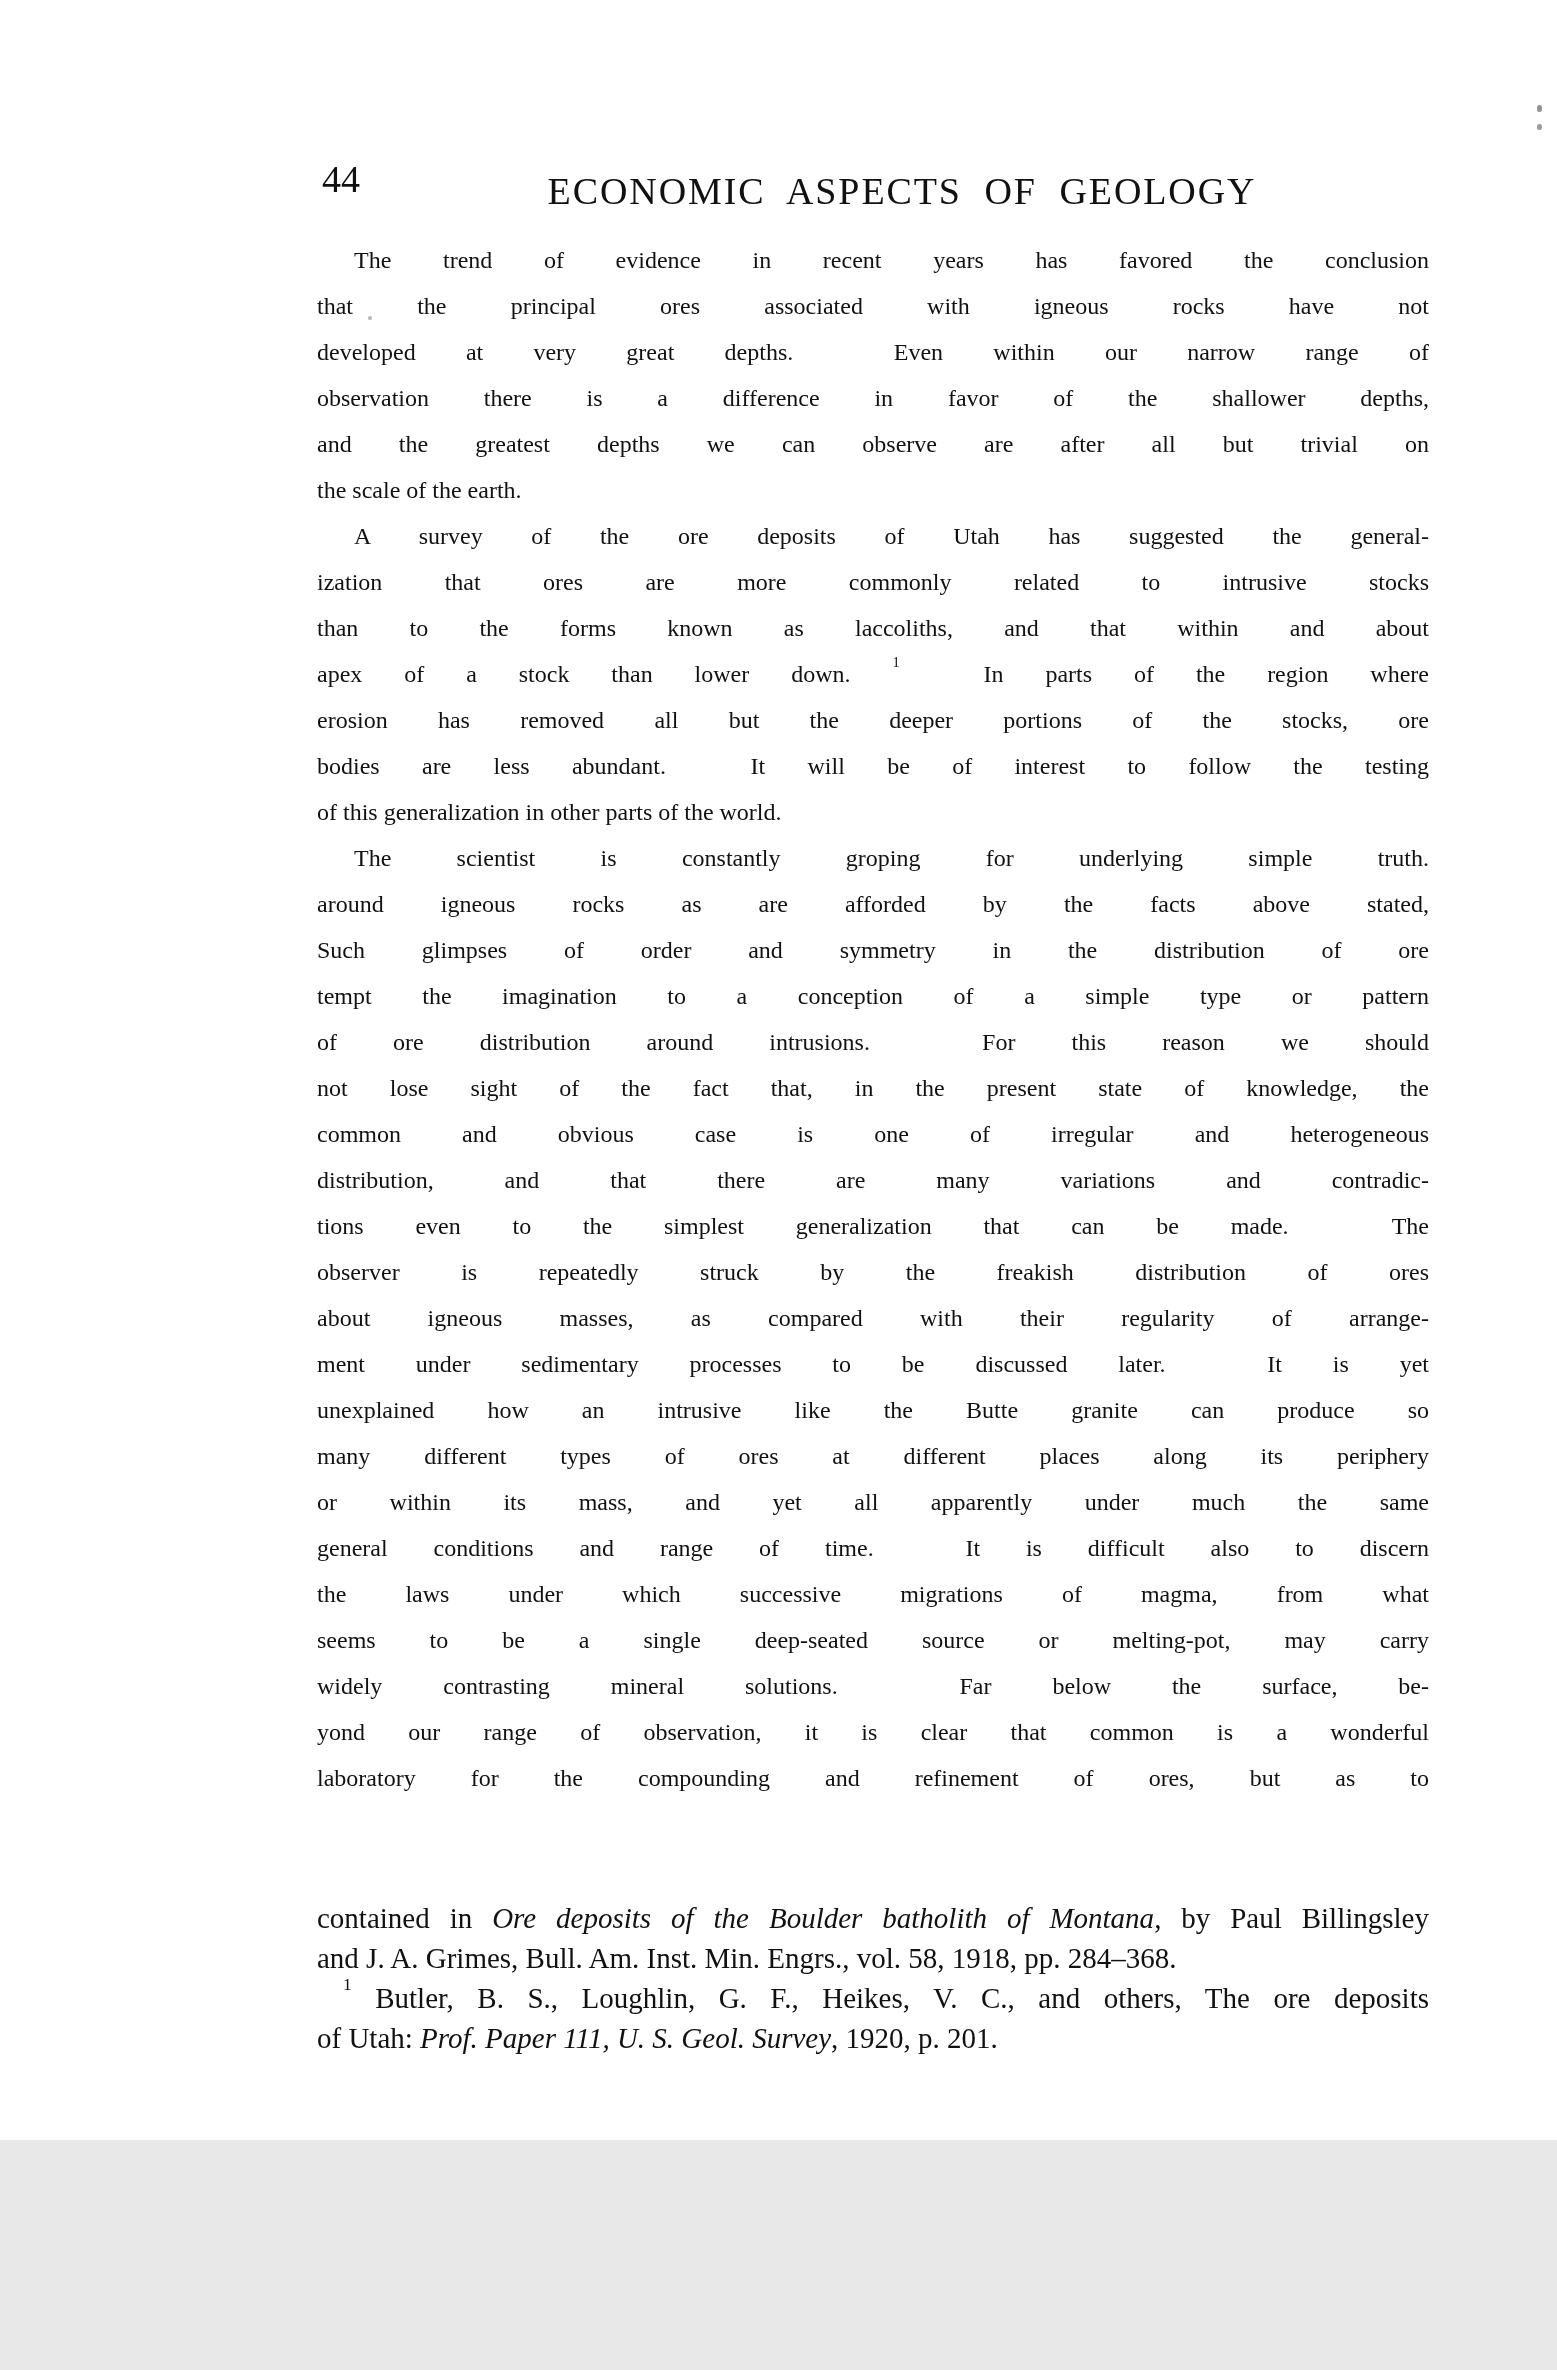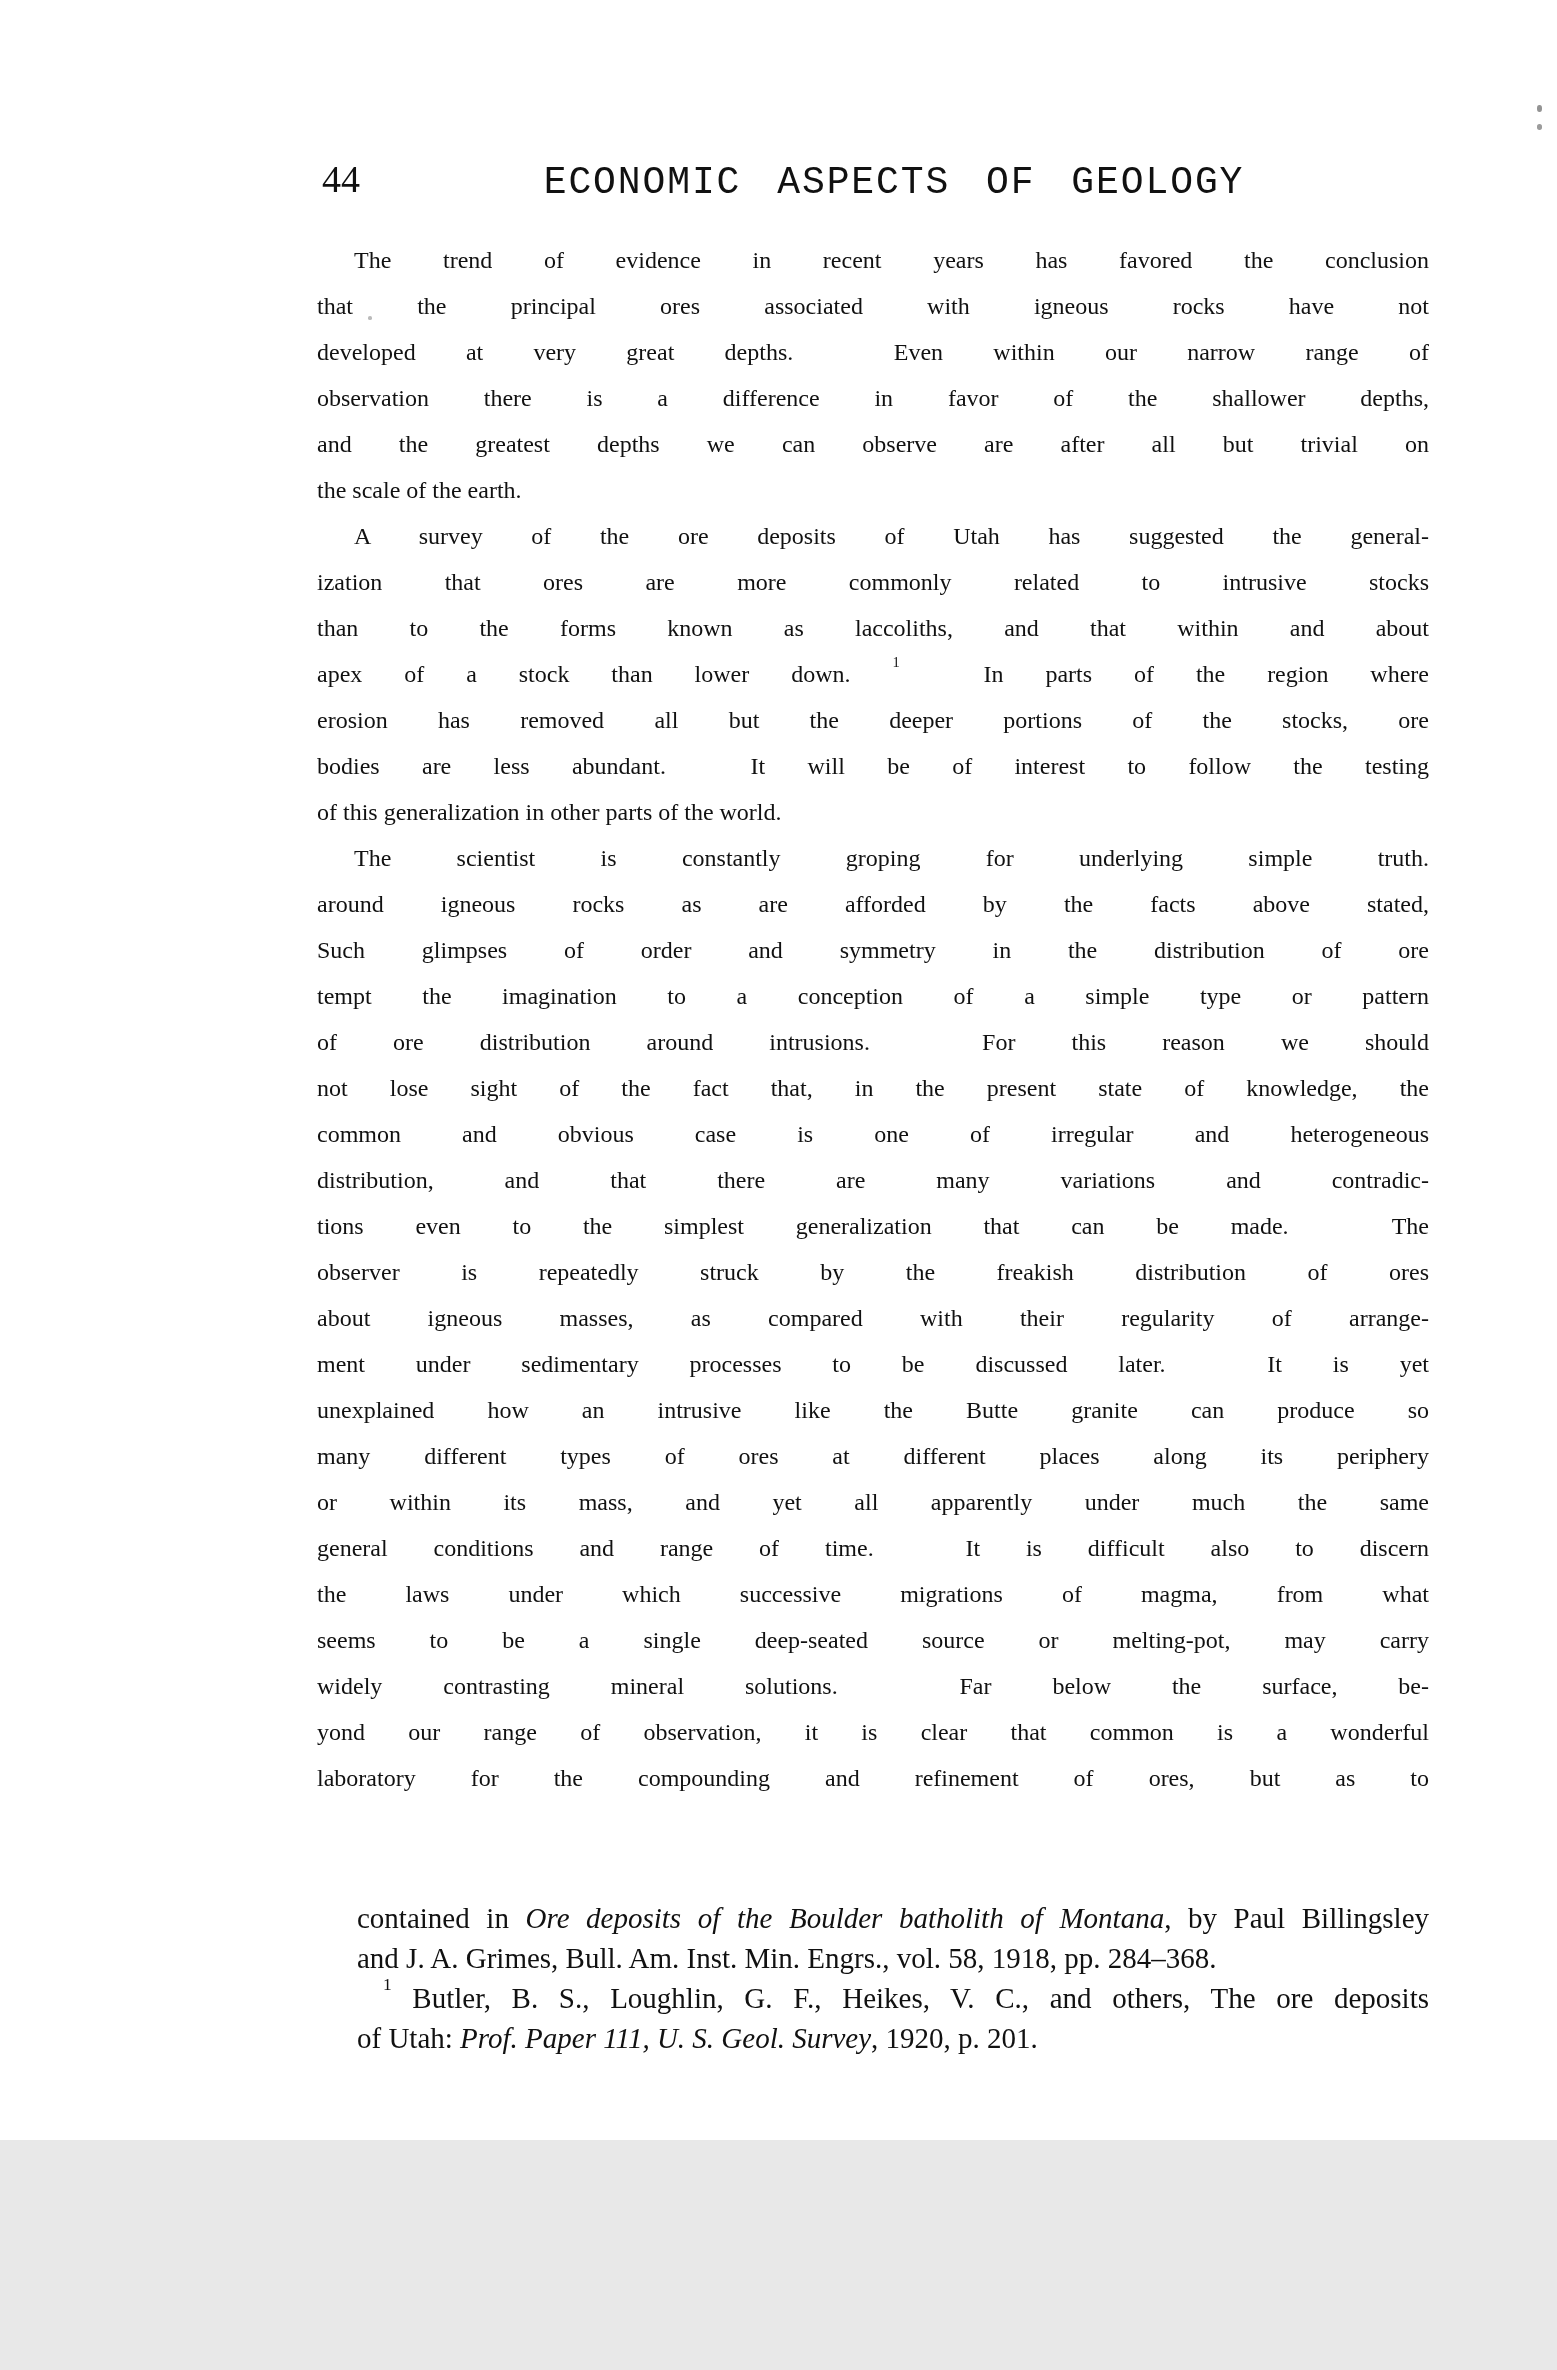--- a/index.html
+++ b/index.html
@@ -9,36 +9,35 @@
     background:var(--paper,#ffffff);
     color:var(--ink,#111111);
     font-family:"Liberation Serif", serif;
     overflow:hidden;
   }
   .pnum{
     position:absolute;left:322px;top:157px;
     font-size:38px;line-height:44px;
   }
   .title{
-    position:absolute;left:487px;top:157px;width:806px;margin:4px;
+    position:absolute;left:487px;top:157px;width:806px;margin:12px;
     font-size:38px;line-height:44px;font-weight:normal;
     text-align:center;letter-spacing:1.9px;word-spacing:11.2px;
     white-space:nowrap;
-    font-family:Liberation Mono, monospace;
   }
   .bodytext{
     position:absolute;left:317px;top:237px;width:1112px;
     font-size:24px;
   }
   .bodytext .line{height:46px;line-height:46px;}
   .footnotes{
     position:absolute;left:317px;top:1898px;width:1112px;
     font-size:29px;
   }
-  .footnotes .line{height:40px;line-height:40px;margin-left:40px;}
+  .footnotes .line{height:40px;line-height:40px;}
   .line{overflow:hidden;}
   .just{text-align:justify;text-align-last:justify;text-justify:inter-word;}
   .it{font-style:italic;}
   sup.fn{font-size:60%;line-height:0;position:relative;top:-0.45em;}
   .speck{position:absolute;background:#3a3a3a;border-radius:50%;}
   .speck.s1{left:1537px;top:105px;width:4.7px;height:6.6px;opacity:.55;}
   .speck.s2{left:1537px;top:124px;width:4.7px;height:5.6px;opacity:.5;}
   .speck.s3{left:368px;top:316px;width:3.7px;height:3.7px;opacity:.35;}
 </style>
 </head>

